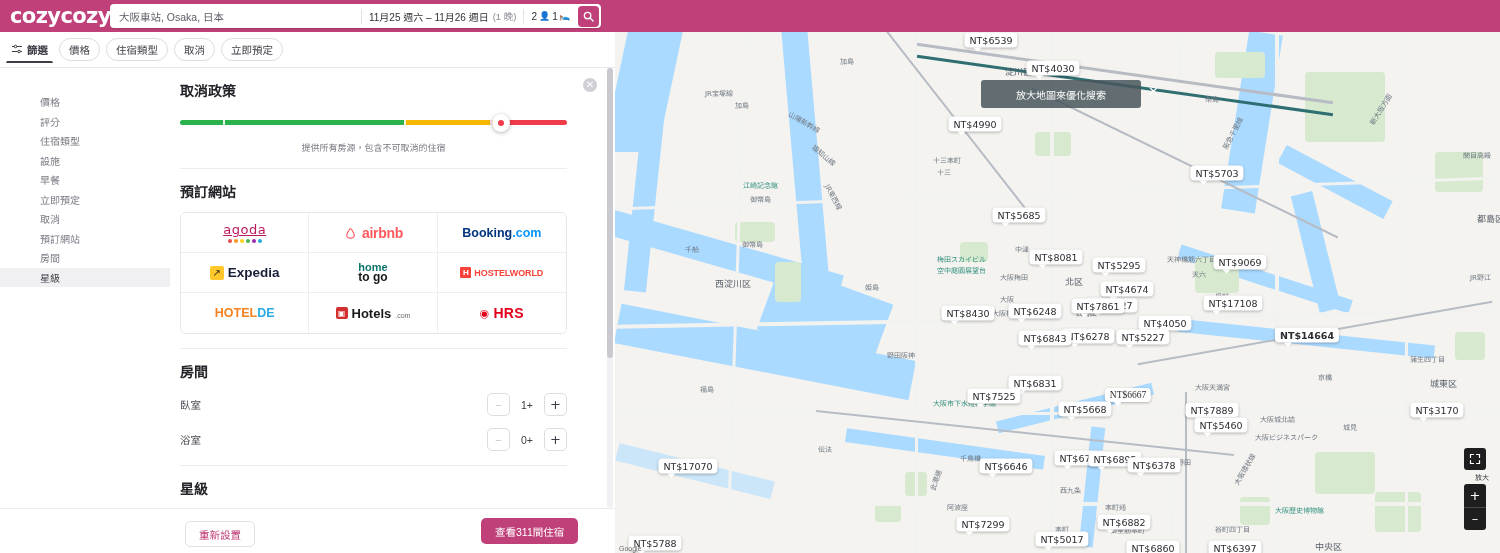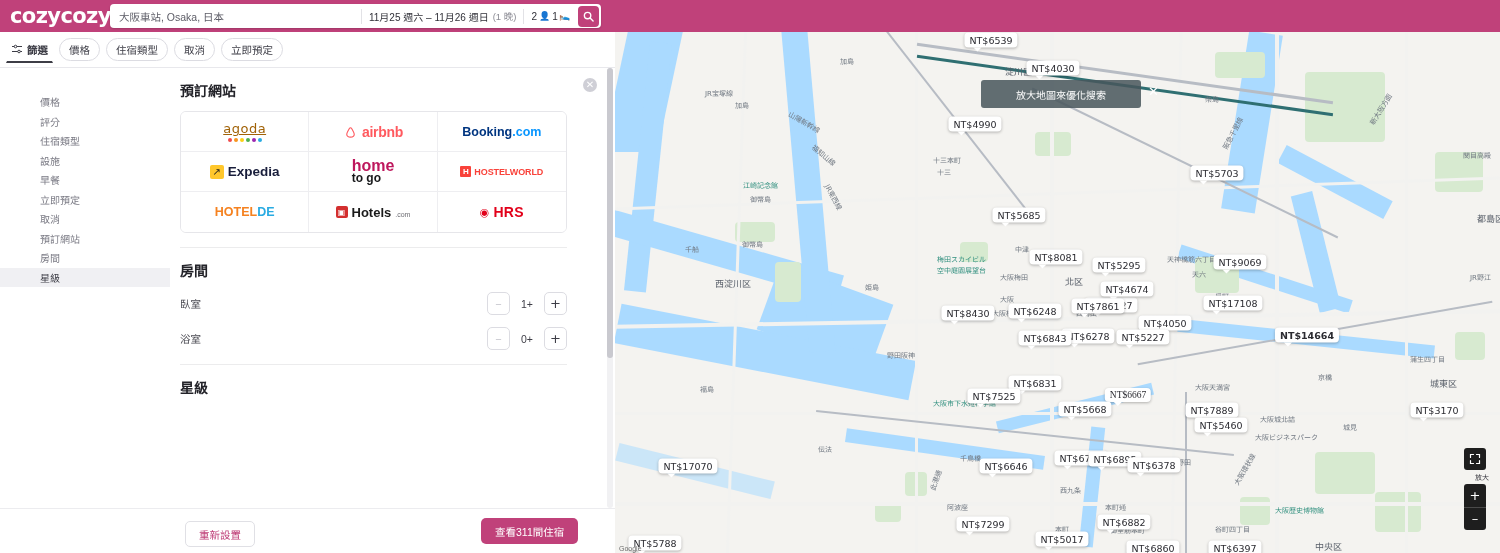--- a/index.html
+++ b/index.html
@@ -138,36 +138,36 @@
   .logo-cell {
     height: 40px; border-right: 1px solid #eeeef1; border-bottom: 1px solid #eeeef1;
     display: flex; align-items: center; justify-content: center; cursor: pointer;
     background: #fff;
   }
   .logo-grid .logo-cell:nth-child(3n) { border-right: none; }
   .logo-grid .logo-cell:nth-child(n+7) { border-bottom: none; }
 
   .lg { display: flex; align-items: center; justify-content: center; }
   .lg-agoda { flex-direction: column; gap: 2px; }
-  .lg-agoda .w { font-size: 13px; color: #a16207; letter-spacing: .5px; font-family: "DejaVu Sans", sans-serif; text-decoration: underline; }
+  .lg-agoda .w { font-size: 13px; color: #be185d; letter-spacing: .5px; font-family: "DejaVu Sans", sans-serif; text-decoration: underline; }
   .lg-agoda .dots { display: flex; gap: 2px; }
   .lg-agoda .dots i { width: 4px; height: 4px; border-radius: 50%; display: block; }
   .lg-airbnb { gap: 4px; }
   .lg-airbnb .w { color: #FF5A5F; font-size: 14px; font-weight: bold; letter-spacing: -.3px; }
   .lg-booking .b { color: #003580; font-size: 12.5px; font-weight: bold; }
   .lg-booking .c { color: #0896FF; font-size: 12.5px; font-weight: bold; }
   .lg-expedia { gap: 4px; }
   .lg-expedia .mark {
     width: 14px; height: 14px; background: #FFC72C; border-radius: 2px;
     color: #1a1a1a; font-size: 10px; display: flex; align-items: center; justify-content: center;
     font-family: "DejaVu Sans", sans-serif;
   }
   .lg-expedia .w { color: #191e3b; font-size: 13.5px; font-weight: bold; }
   .lg-htg { flex-direction: column; line-height: .95; align-items: flex-start; }
-  .lg-htg .w1 { font-size: 16px; font-weight: bold; color: #be185d; }
+  .lg-htg .w1 { font-size: 11px; font-weight: bold; color: #0f766e; }
   .lg-htg .w2 { font-size: 12px; font-weight: bold; color: #17181a; }
   .lg-hw { gap: 3px; }
   .lg-hw .mark {
     width: 11px; height: 11px; background: #F9423A; color: #fff; font-size: 8px; font-weight: bold;
     display: flex; align-items: center; justify-content: center; border-radius: 1px;
   }
   .lg-hw .w { color: #F9423A; font-size: 9px; font-weight: bold; letter-spacing: -.1px; }
   .lg-hotelde { gap: 0; }
   .lg-hotelde .a { color: #F58220; font-size: 12.5px; font-weight: bold; }
   .lg-hotelde .b { color: #29ABE2; font-size: 12.5px; font-weight: bold; }
@@ -385,20 +385,37 @@
       <div class="side-item sel">
           <span>星級</span>
         </div>
     </div>
 
     <div class="panel-main">
       <div class="close-x">✕</div>
 
       <div class="scrollwrap">
 
+        <div class="block">
+          <div class="sec-title">取消政策</div>
+          <div class="slider">
+            <div class="slider-track">
+              <div class="seg-g" style="width:58%"></div>
+              <div class="seg-y" style="width:22%"></div>
+              <div class="seg-r" style="width:20%"></div>
+            </div>
+            <div class="notch" style="left:11%"></div>
+            <div class="notch" style="left:58%"></div>
+            <div class="notch" style="left:80%"></div>
+            <div class="slider-handle" style="left:calc(83% - 9px)">
+                <i></i>
+              </div>
+          </div>
+          <div class="slider-caption">提供所有房源，包含不可取消的住宿</div>
+        </div>
 
         <div class="block">
           <div class="sec-title">預訂網站</div>
           <div class="logo-grid">
 
             <div class="logo-cell">
               <div class="lg lg-agoda">
                 <div class="w">agoda</div>
                 <div class="dots">
                   <i style="background:#f04b4b"></i>

